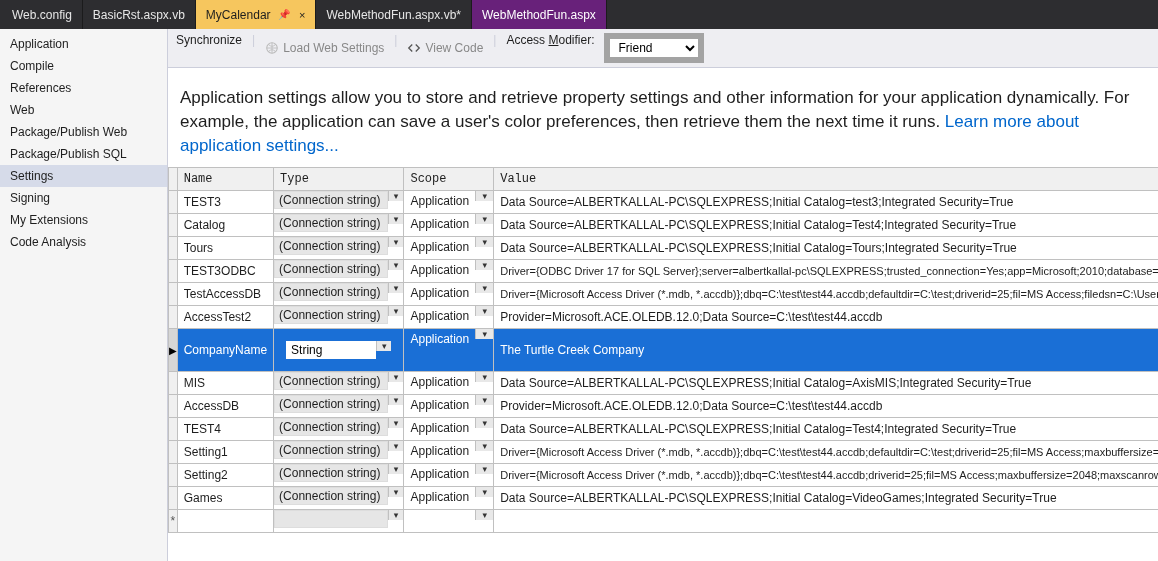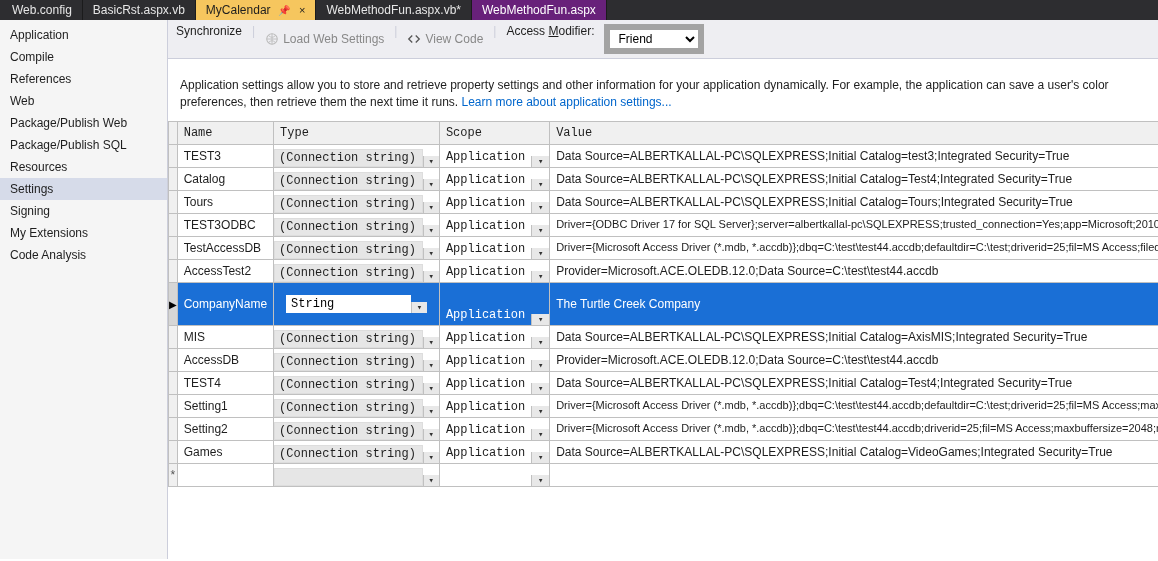--- a/index.html
+++ b/index.html
@@ -11,21 +11,21 @@
     height: 561px;
     overflow: hidden;
     color: #1e1e1e;
   }
 
   
   .tabstrip {
     display: flex;
     align-items: stretch;
     background: #2d2d30;
-    height: 20px;
+    height: 29px;
     color: #fff;
     font-size: 12px;
     padding-left: 2px;
   }
   .tab {
     display: flex;
     align-items: center;
     padding: 0 10px;
     background: #2d2d30;
     color: #e6e6e6;
@@ -101,21 +101,21 @@
     border: 6px solid #a3a3a3;
     font-size: 12px;
     padding: 1px 4px;
     background: #fff;
     min-width: 100px;
   }
 
   
   .intro {
     padding: 18px 12px 10px 12px;
-    font-size: 12px;
+    font-size: 17px;
     color: #1e1e1e;
     line-height: 1.4;
     white-space: normal;
   }
   .intro a { color: #0066cc; text-decoration: none; }
 
   
   .gridwrap {
     padding: 0 0 0 0;
     overflow: hidden;
@@ -152,21 +152,21 @@
 
   .typecell {
     display: inline-block;
     width: 100%;
     background: #e6e6e6;
     border: 1px solid #ddd;
     padding: 1px 4px;
     font-size: 12px;
   }
   .typecell.plain { background: transparent; border-color: transparent; }
-  .ddwrap { display:flex; align-items:flex-end; height:100%;font-family:Liberation Mono, monospace; }
+  .ddwrap { display:flex; align-items:flex-start; height:100%; }
   .ddbtn {
     width: 18px;
     background: #e8e8e8;
     border-left: 1px solid #c0c0c0;
     display: flex; align-items:center; justify-content:center;
     font-size: 9px; color:#333;
     cursor: pointer;
   }
   .scopecell {
     flex:1;
@@ -211,21 +211,20 @@
 
 <div class="workarea">
 
   <div class="leftnav">
     <div class="navitem">Application</div>
     <div class="navitem">Compile</div>
     <div class="navitem">References</div>
     <div class="navitem">Web</div>
     <div class="navitem">Package/Publish Web</div>
     <div class="navitem">Package/Publish SQL</div>
-    <div class="navitem">Resources</div>
     <div class="navitem selected">Settings</div>
     <div class="navitem">Signing</div>
     <div class="navitem">My Extensions</div>
     <div class="navitem">Code Analysis</div>
   </div>
 
   <div class="rightpanel">
 
     <div class="toolbar">
       <span>Synchronize</span>

